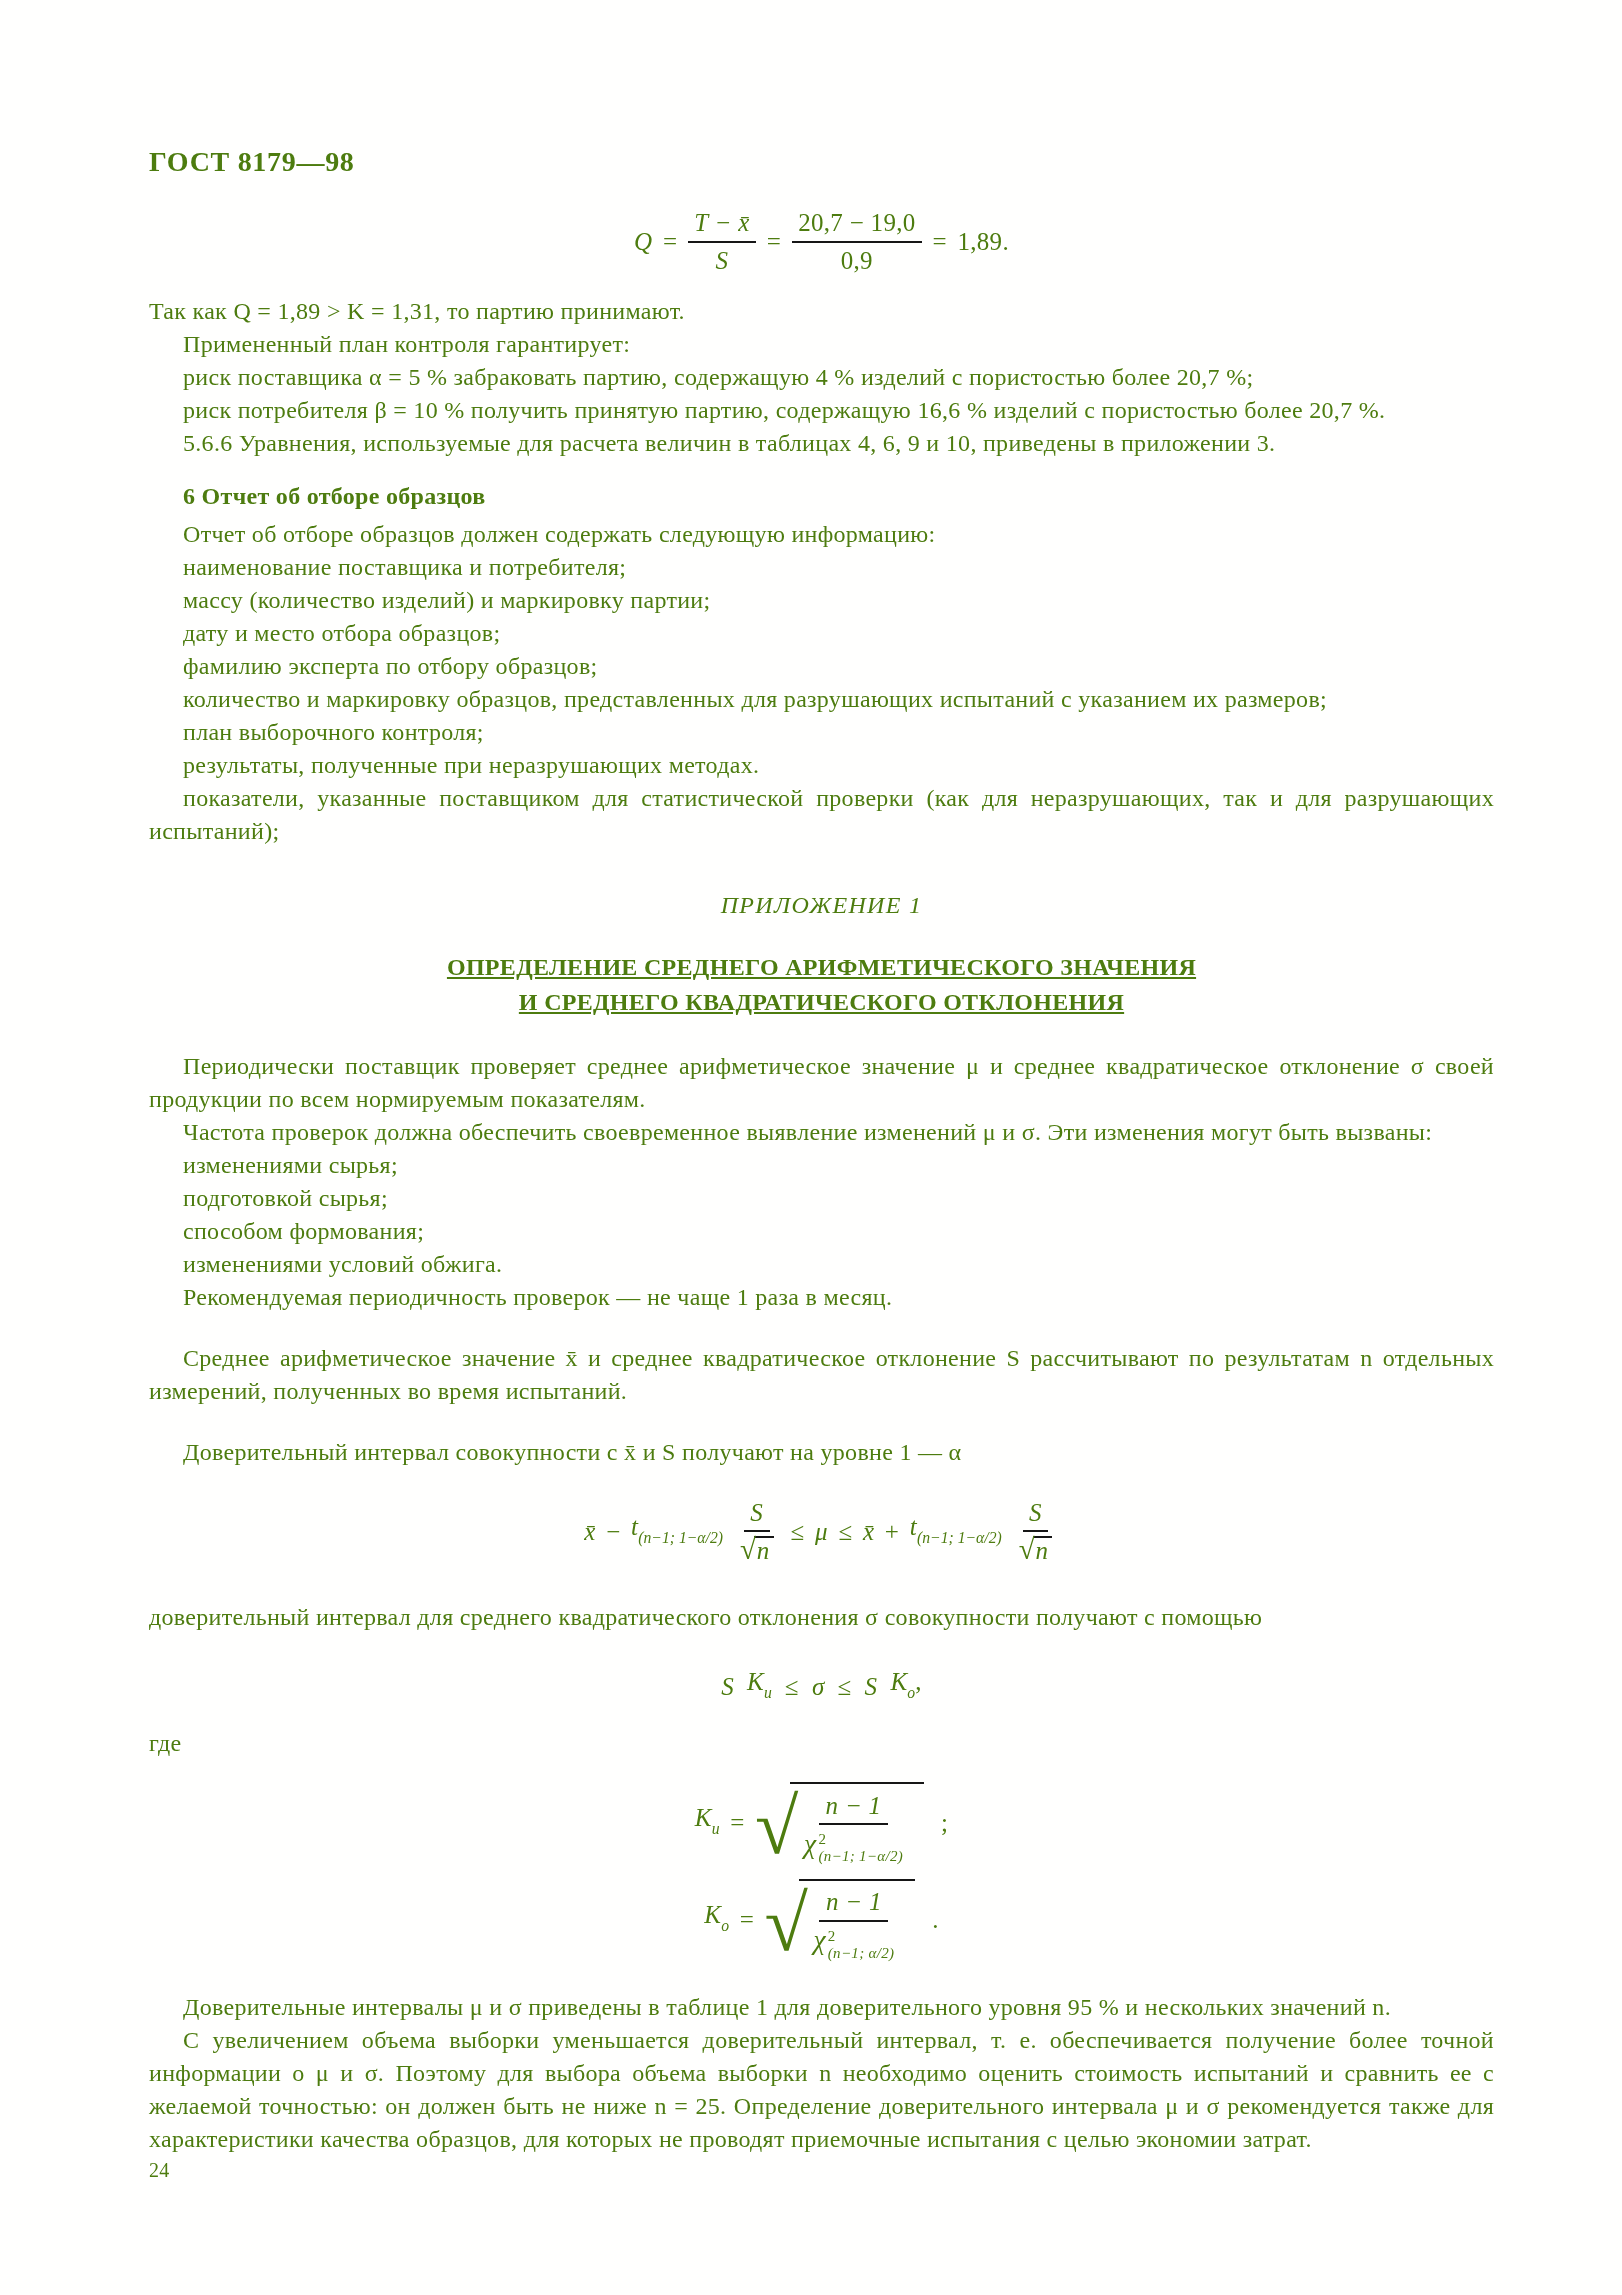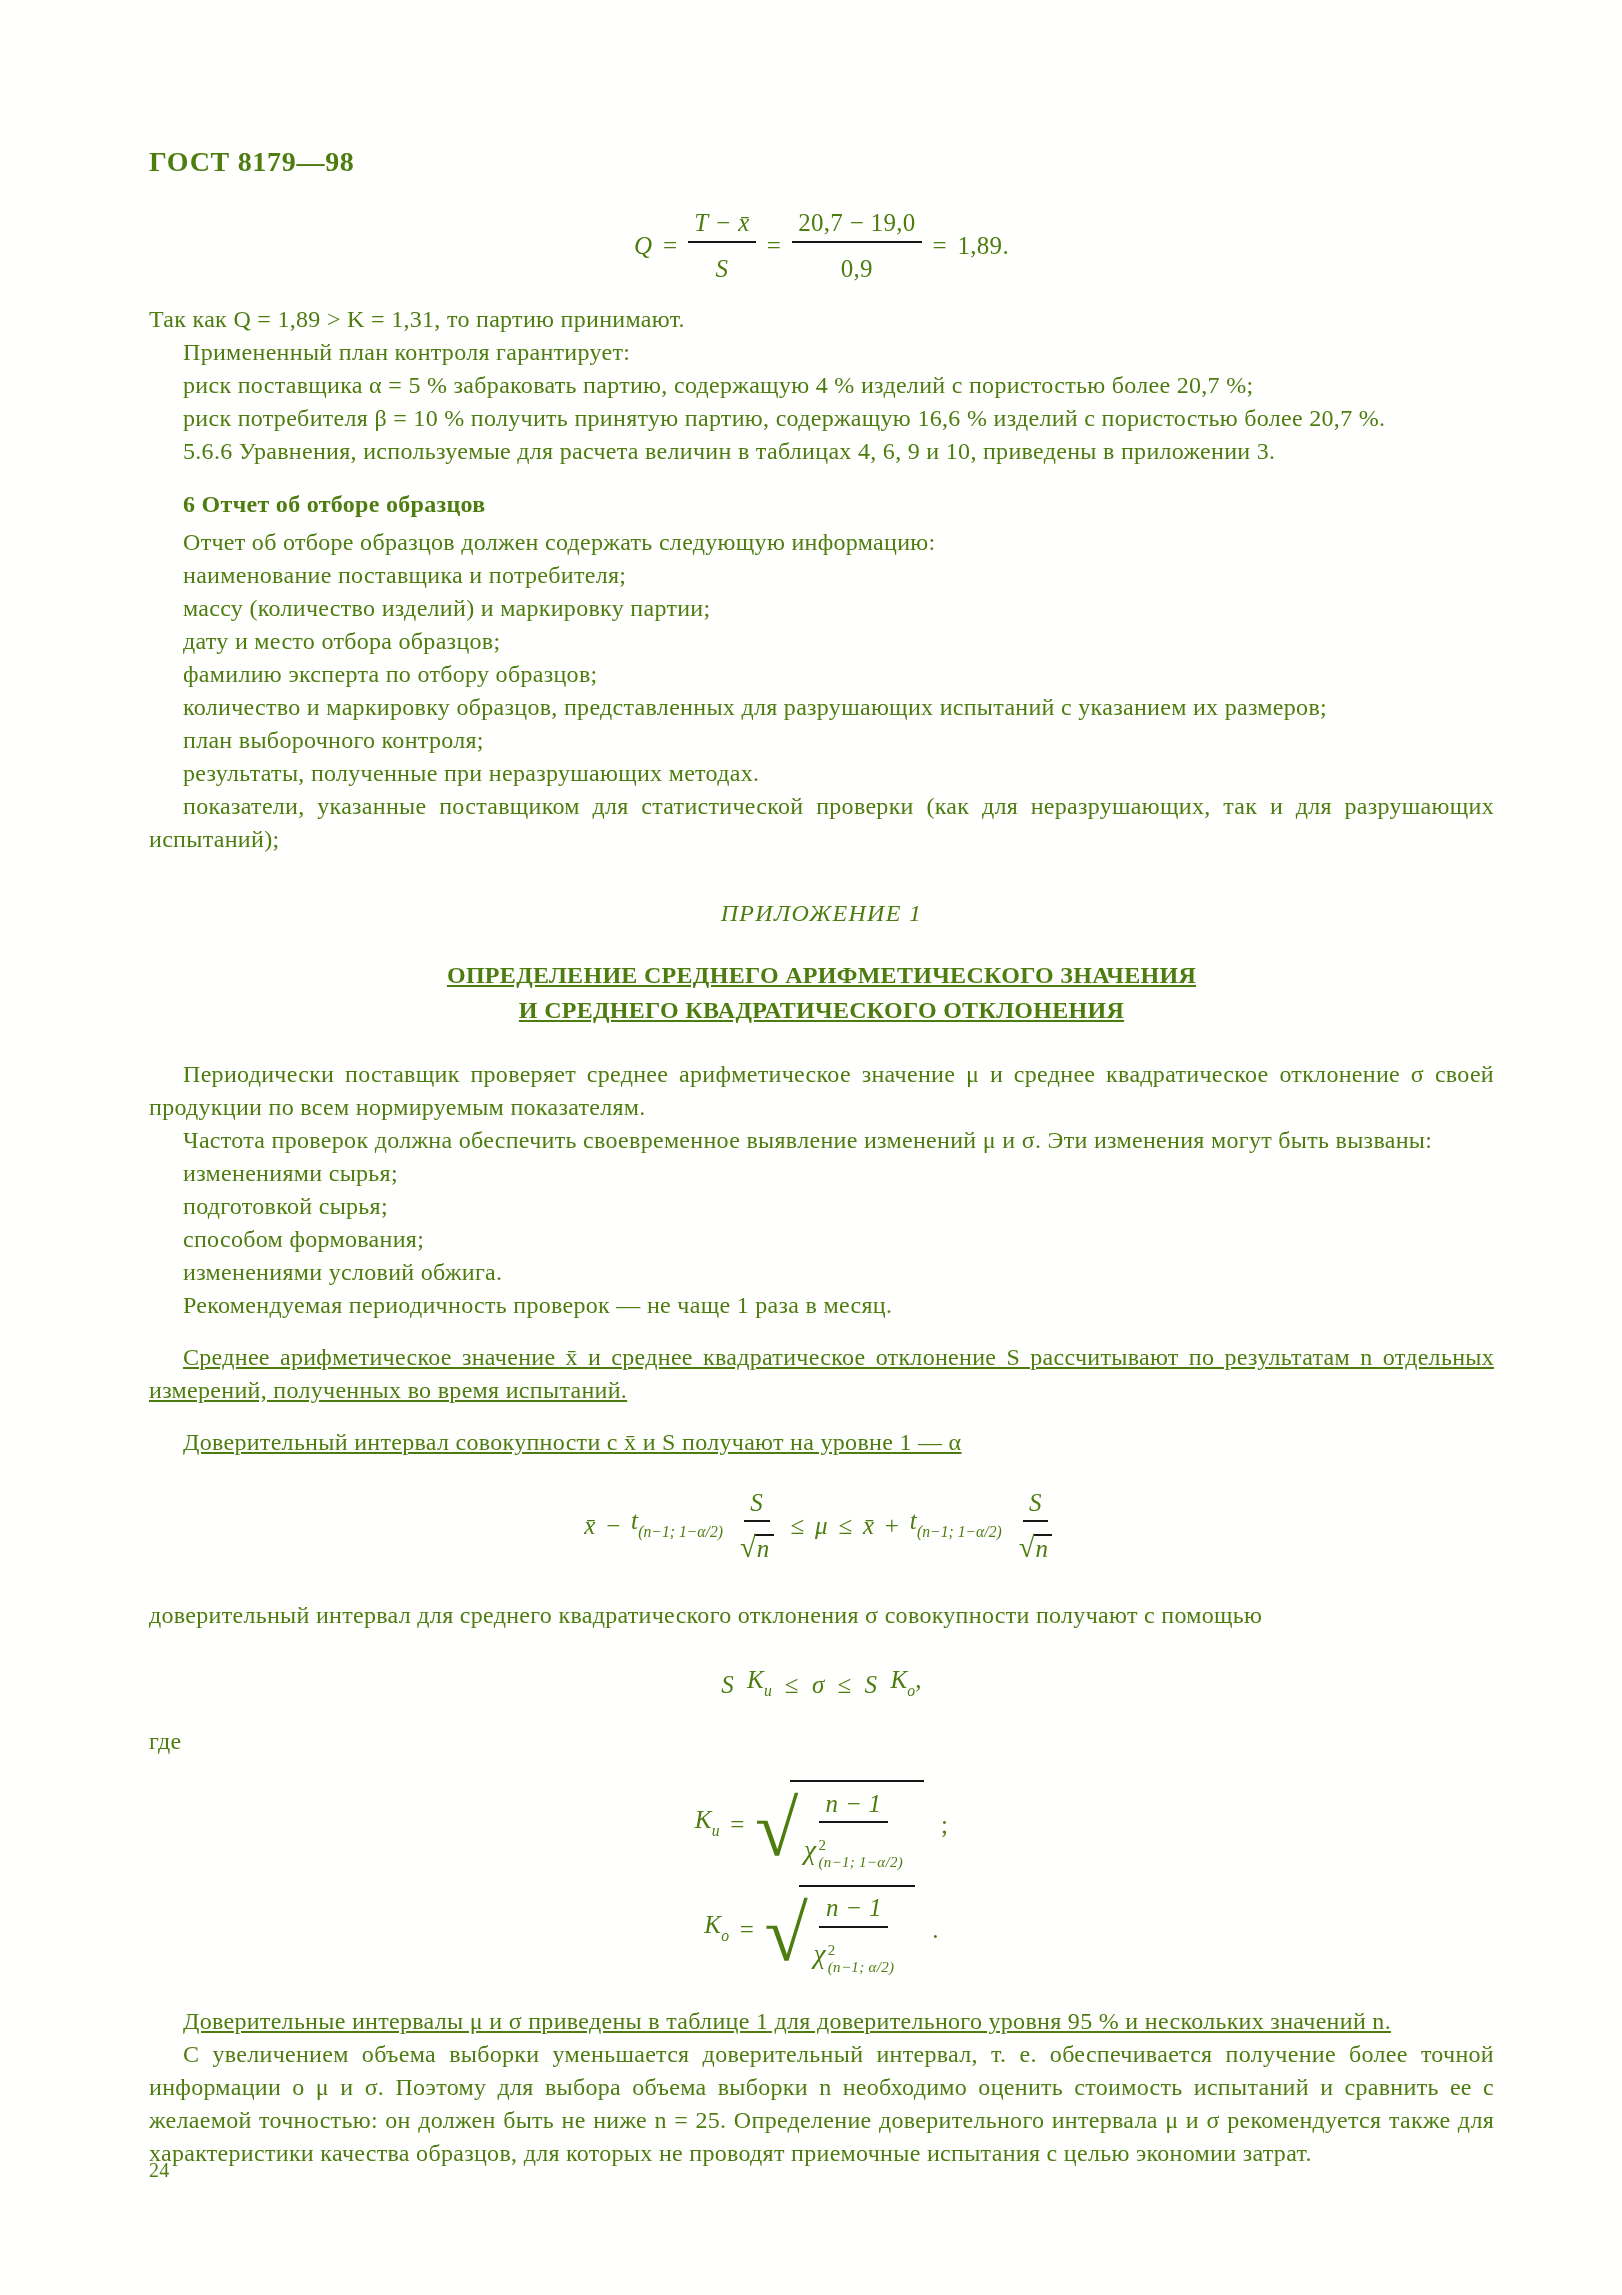--- a/index.html
+++ b/index.html
@@ -23,21 +23,21 @@
     width: 1345px;
   }
   .doc-code {
     font-weight: bold;
     font-size: 28px;
     letter-spacing: 0.7px;
     margin-bottom: 30px;
   }
   p { text-align: justify; }
   .ind { text-indent: 34px; }
-  .sp { margin-top: 19px; text-decoration: underline; }
+  .sp { margin-top: 28px; }
   .h6 { font-weight: bold; margin: 19.6px 0 5.2px; }
 
   .app-label {
     text-align: center;
     font-style: italic;
     letter-spacing: 1.3px;
     margin: 41px 0 27.5px;
   }
   .app-title {
     text-align: center;
@@ -63,21 +63,20 @@
   .f-interval{ margin: 29px 0 34px; }
   .f-sigma   { margin: 33px 0 19.6px; gap: 13px; }
   .f-k1      { margin: 22px 0 7.9px; }
   .f-k2      { margin: 14.4px 0 30px; }
 
   .frac {
     display: inline-flex;
     flex-direction: column;
     align-items: center;
     vertical-align: middle;
-    gap: 8px;
   }
   .frac .num { border-bottom: 2px solid #161616; padding: 0 6.5px 2.6px; }
   .frac .den { padding: 3.3px 6.5px 0; }
 
   .sub {
     font-size: 15.7px;
     vertical-align: -7.9px;
     letter-spacing: 0;
   }
   .t-term { white-space: nowrap; }

